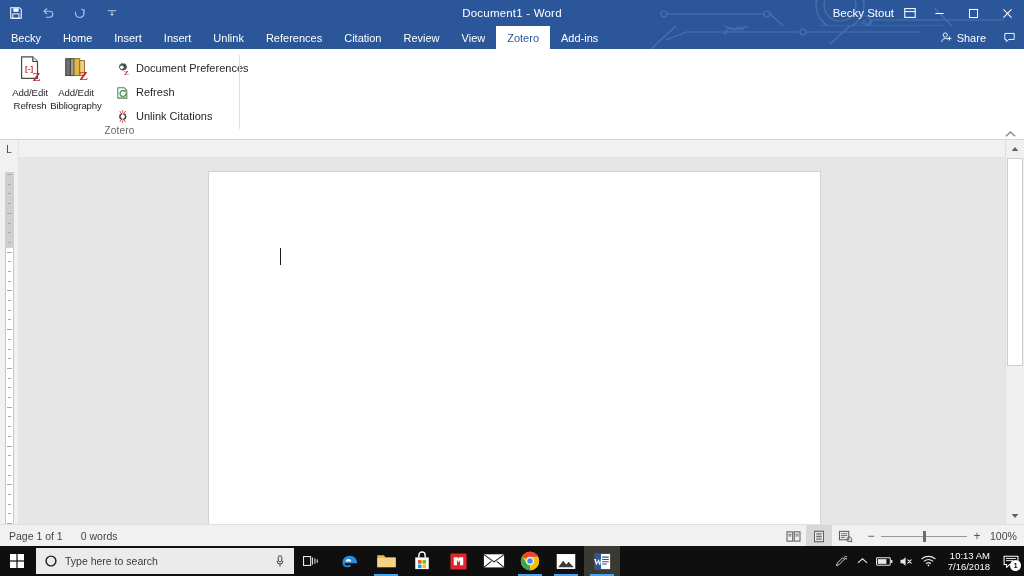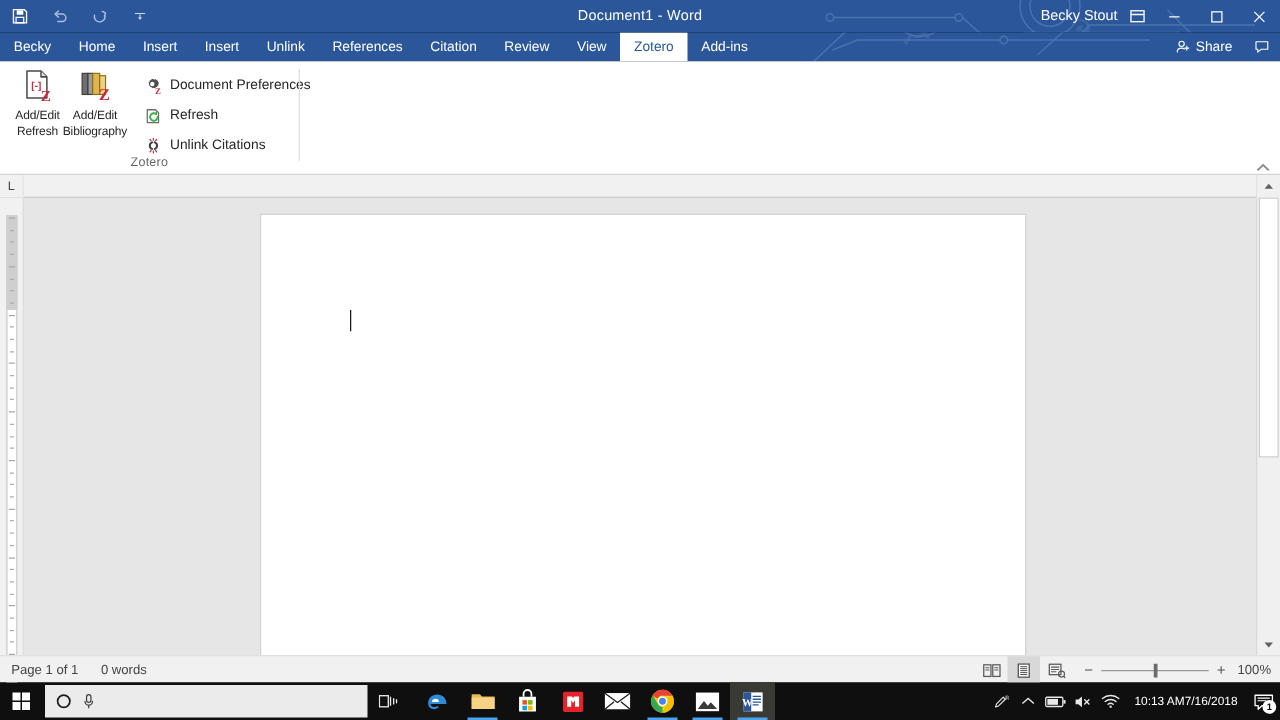--- a/index.html
+++ b/index.html
@@ -239,21 +239,21 @@
   }
   .tb-app.active { background:#3a3a35; }
   .tray {
     position:absolute; right:0; top:0; height:30px; display:flex; align-items:center;
   }
   .tray-ico {
     width:22px; height:30px; display:flex; align-items:center; justify-content:center;
     color:#e8e8e8;
   }
   .clock {
-    display:flex; flex-direction:row; align-items:flex-end; justify-content:center;
+    display:flex; flex-direction:column; align-items:flex-end; justify-content:center;
     color:#ffffff; font-size:9.5px; line-height:11px; padding:0 8px;
   }
   .action-center {
     position:relative; width:26px; height:30px;
     display:flex; align-items:center; justify-content:center; color:#ffffff;
   }
   .ac-badge {
     position:absolute; right:3px; bottom:5px; width:11px; height:11px;
     border-radius:50%; background:#ffffff; color:#0f0f0f;
     font-size:7.5px; display:flex; align-items:center; justify-content:center;
@@ -654,20 +654,21 @@
           <rect x="8.6" y="1" width="6.4" height="6.4" fill="#ffffff"></rect>
           <rect x="1" y="8.6" width="6.4" height="6.4" fill="#ffffff"></rect>
           <rect x="8.6" y="8.6" width="6.4" height="6.4" fill="#ffffff"></rect>
         </svg>
     </div>
 
     <div class="search-box">
       <svg width="14" height="14" viewBox="0 0 16 16">
           <circle cx="8" cy="8" r="5.6" fill="none" stroke="#1d1d1d" stroke-width="1.6"></circle>
         </svg>
+      <span class="search-ph">Type here to search</span>
       <svg width="12" height="14" viewBox="0 0 12 16">
           <rect x="4" y="2" width="4" height="7" rx="2" fill="none" stroke="#3b3b3b" stroke-width="1.1"></rect>
           <path d="M2.6 8.2a3.4 3.4 0 006.8 0M6 11.6V14" fill="none" stroke="#3b3b3b" stroke-width="1.1" stroke-linecap="round"></path>
         </svg>
     </div>
 
     <div class="taskview">
       <svg width="16" height="14" viewBox="0 0 18 14">
           <rect x="0.6" y="2" width="8" height="10" fill="none" stroke="#e8e8e8" stroke-width="1.2"></rect>
           <path d="M10.6 3.4v7.2M13.4 4.6v4.8M16 5.6v2.8" stroke="#e8e8e8" stroke-width="1.2" stroke-linecap="round"></path>

